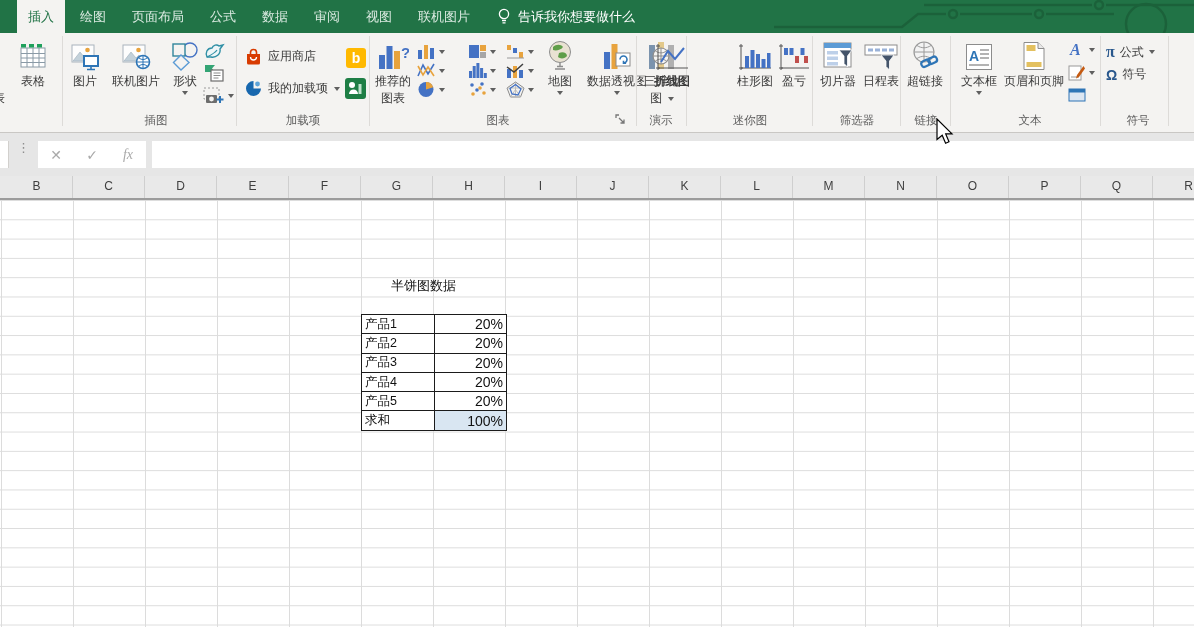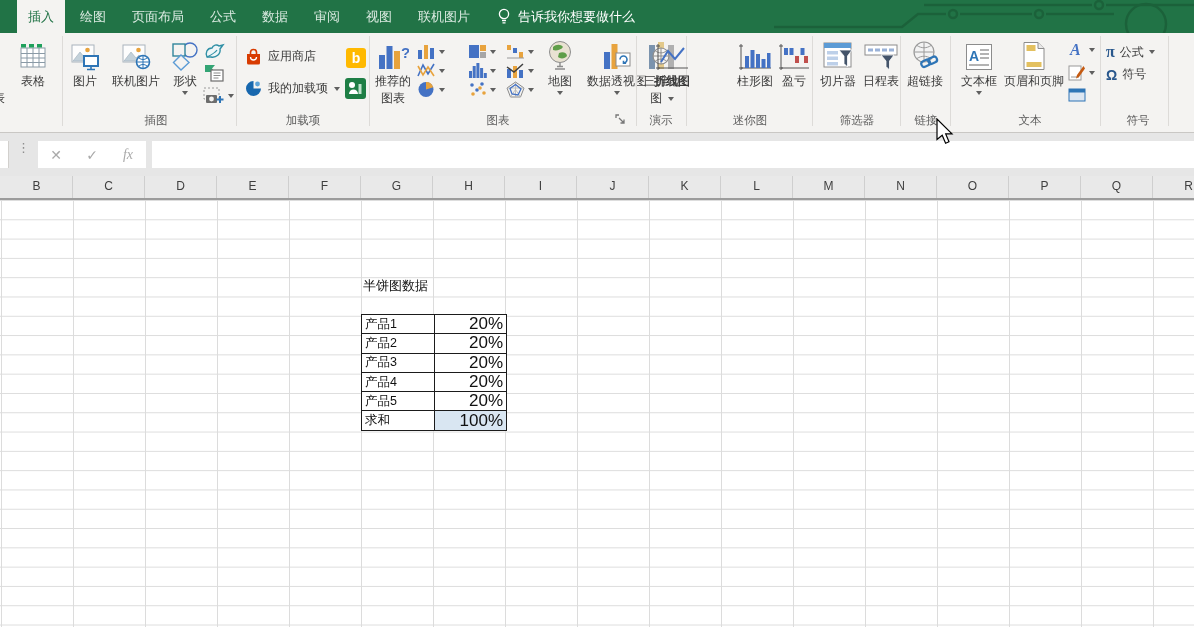--- a/index.html
+++ b/index.html
@@ -34,26 +34,26 @@
   #fbtns{position:absolute;left:38px;top:8px;width:108px;height:27px;background:#fff;display:flex;align-items:center;justify-content:space-around;}
   #fbtns .fb{color:#a9a9a9;font-size:14px;width:28px;text-align:center;}
   #fx{color:#444;font-style:italic;font-family:"Liberation Serif","DejaVu Serif",serif;font-weight:normal;font-size:14px;}
   #finput{position:absolute;left:152px;top:8px;width:1042px;height:27px;background:#fff;border:none;outline:none;font-size:13px;padding:0 4px;box-sizing:border-box;}
   
   #colheads{position:absolute;left:0;top:176px;width:1194px;height:22px;background:#e9e9e9;border-bottom:2px solid #9c9c9c;display:flex;padding-left:1px;overflow:hidden;box-sizing:content-box;}
   .colhead{flex:0 0 72px;width:72px;text-align:center;line-height:21px;font-size:12px;color:#3f3f3f;border-right:1px solid #cfcfcf;box-sizing:border-box;}
   #grid{position:absolute;left:0;top:200px;width:1194px;height:427px;background:#fff;
         background-image:linear-gradient(to right,#dcdcdc 1px,transparent 1px),linear-gradient(to bottom,#dcdcdc 1px,transparent 1px);
         background-size:72px 100%,100% 19.3px;background-position:1px 0,0 0;}
-  #sheet-title{position:absolute;left:363px;top:277px;font-size:13px;color:#111;}
+  #sheet-title{position:absolute;left:363px;top:277px;font-size:13px;color:#111;padding-left:28px;}
   #dtable{position:absolute;left:361px;top:314px;width:144px;border:1px solid #1b1b1b;background:#fff;box-sizing:content-box;}
   .trow{display:flex;height:18.3px;border-bottom:1px solid #1b1b1b;justify-content:space-between;}
   .trow:last-child{border-bottom:none;}
   .tcell-l{width:71px;border-right:1px solid #1b1b1b;font-size:12.5px;color:#111;padding-left:3px;display:flex;align-items:center;}
-  .tcell-v{width:69px;font-size:17px;color:#111;text-align:right;display:flex;align-items:center;justify-content:flex-end;padding-right:3px;}
+  .tcell-v{width:69px;font-size:14px;color:#111;text-align:right;display:flex;align-items:center;justify-content:flex-end;padding-right:3px;}
   .tcell-v.sum{background:#d9e6f2;}
   #cursor{position:absolute;left:936px;top:118px;}
   svg{display:block;}
 </style>
 </head>
 <body>
 
 <div id="app">
 
   <div id="titlebar">

